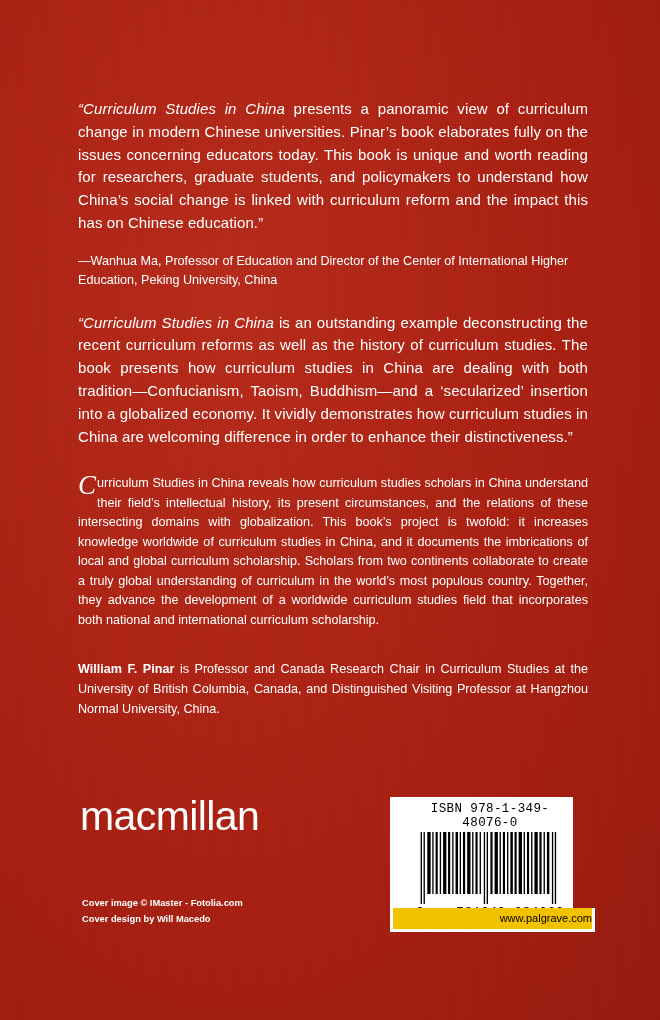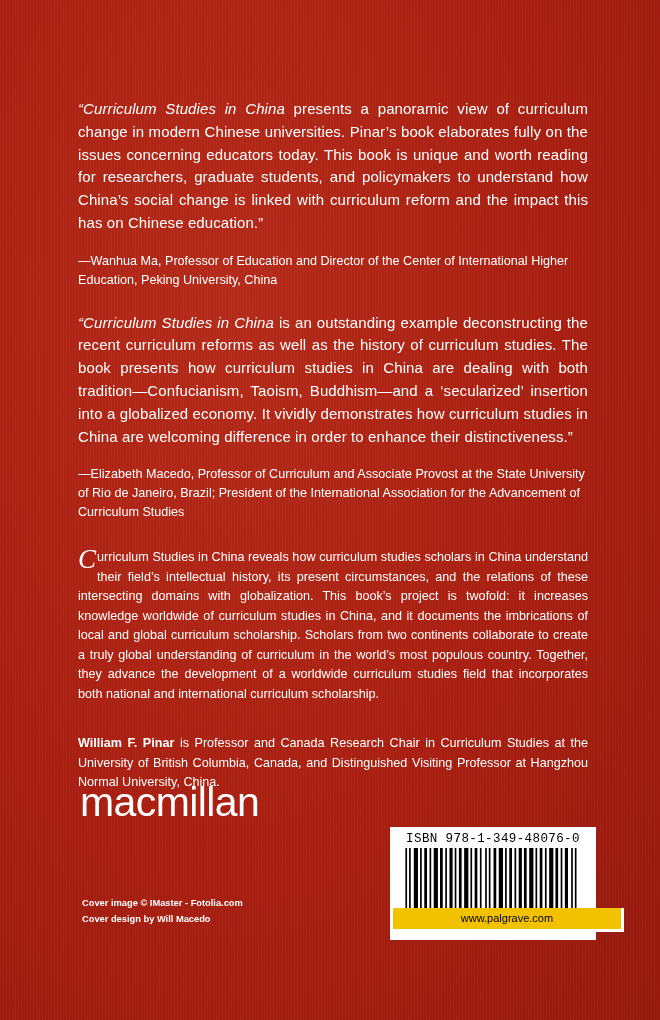--- a/index.html
+++ b/index.html
@@ -79,37 +79,37 @@
     font-size: 44px;
     letter-spacing: -1.2px;
     line-height: 1.0;
     font-weight: 300;
   }
   .logo-line2 {
     font-size: 41px;
     letter-spacing: -0.6px;
     line-height: 1.12;
     font-weight: 300;
-    margin-top: 2px;
+    margin-top: 16px;
   }
   .credits {
     position: absolute;
     left: 82px;
     top: 896px;
     font-size: 9.3px;
     line-height: 1.7;
     font-weight: bold;
   }
   .barcode-box {
     position: absolute;
     left: 390px;
-    top: 827px;
-    width: 206px;
+    top: 797px;
+    width: 183px;
     background: #ffffff;
-    padding: 5px 7px 4px 7px;
+    padding: 5px 7px 4px 24px;
     box-sizing: border-box;
   }
   .isbn-text {
     font-family: "Liberation Mono", monospace;
     font-size: 12.5px;
     color: #000000;
     text-align: center;
     letter-spacing: 0.4px;
     margin-bottom: 2px;
   }
@@ -124,45 +124,44 @@
     color: #000;
     display: flex;
     justify-content: space-between;
     padding: 1px 2px 0 2px;
     letter-spacing: 0.5px;
   }
   .url-band {
     position: absolute;
     left: 390px;
     top: 908px;
-    width: 234px;
+    width: 205px;
     box-sizing: border-box;
     background: #f2c200;
     color: #000000;
-    text-align: center;
+    text-align: right;
     font-size: 11px;
     padding: 4px 0 5px 0;
     border: 3px solid #ffffff;
     border-top: none;
   }
 </style>
 </head>
 <body>
 
 <div class="cover">
 
   <div class="content">
 
     <div class="blurb"><span class="ital">“Curriculum Studies in China</span><span> presents a panoramic view of curriculum change in modern Chinese universities. Pinar’s book elaborates fully on the issues concerning educators today. This book is unique and worth reading for researchers, graduate students, and policymakers to understand how China’s social change is linked with curriculum reform and the impact this has on Chinese education.”</span></div>
     <div class="attrib">—Wanhua Ma, Professor of Education and Director of the Center of International Higher Education, Peking University, China</div>
 
     <div class="gap-lg"></div>
 
     <div class="blurb"><span class="ital">“Curriculum Studies in China</span><span> is an outstanding example deconstructing the recent curriculum reforms as well as the history of curriculum studies. The book presents how curriculum studies in China are dealing with both tradition—Confucianism, Taoism, Buddhism—and a ‘secularized’ insertion into a globalized economy. It vividly demonstrates how curriculum studies in China are welcoming difference in order to enhance their distinctiveness.”</span></div>
-    <div class="attrib">—Elizabeth Macedo, Professor of Curriculum and Associate Provost at the State University of Rio de Janeiro, Brazil; President of the International Association for the Advancement of Curriculum Studies</div>
 
     <div class="main-desc"><span class="dropcap">C</span><span class="ital">urriculum Studies in China</span><span> reveals how curriculum studies scholars in China understand their field’s intellectual history, its present circumstances, and the relations of these intersecting domains with globalization. This book’s project is twofold: it increases knowledge worldwide of curriculum studies in China, and it documents the imbrications of local and global curriculum scholarship. Scholars from two continents collaborate to create a truly global understanding of curriculum in the world’s most populous country. Together, they advance the development of a worldwide curriculum studies field that incorporates both national and international curriculum scholarship.</span></div>
 
     <div class="bio"><b>William F. Pinar</b><span> is Professor and Canada Research Chair in Curriculum Studies at the University of British Columbia, Canada, and Distinguished Visiting Professor at Hangzhou Normal University, China.</span></div>
 
   </div>
 
   <div class="logo">
     <div class="logo-line2">macmillan</div>
   </div>

